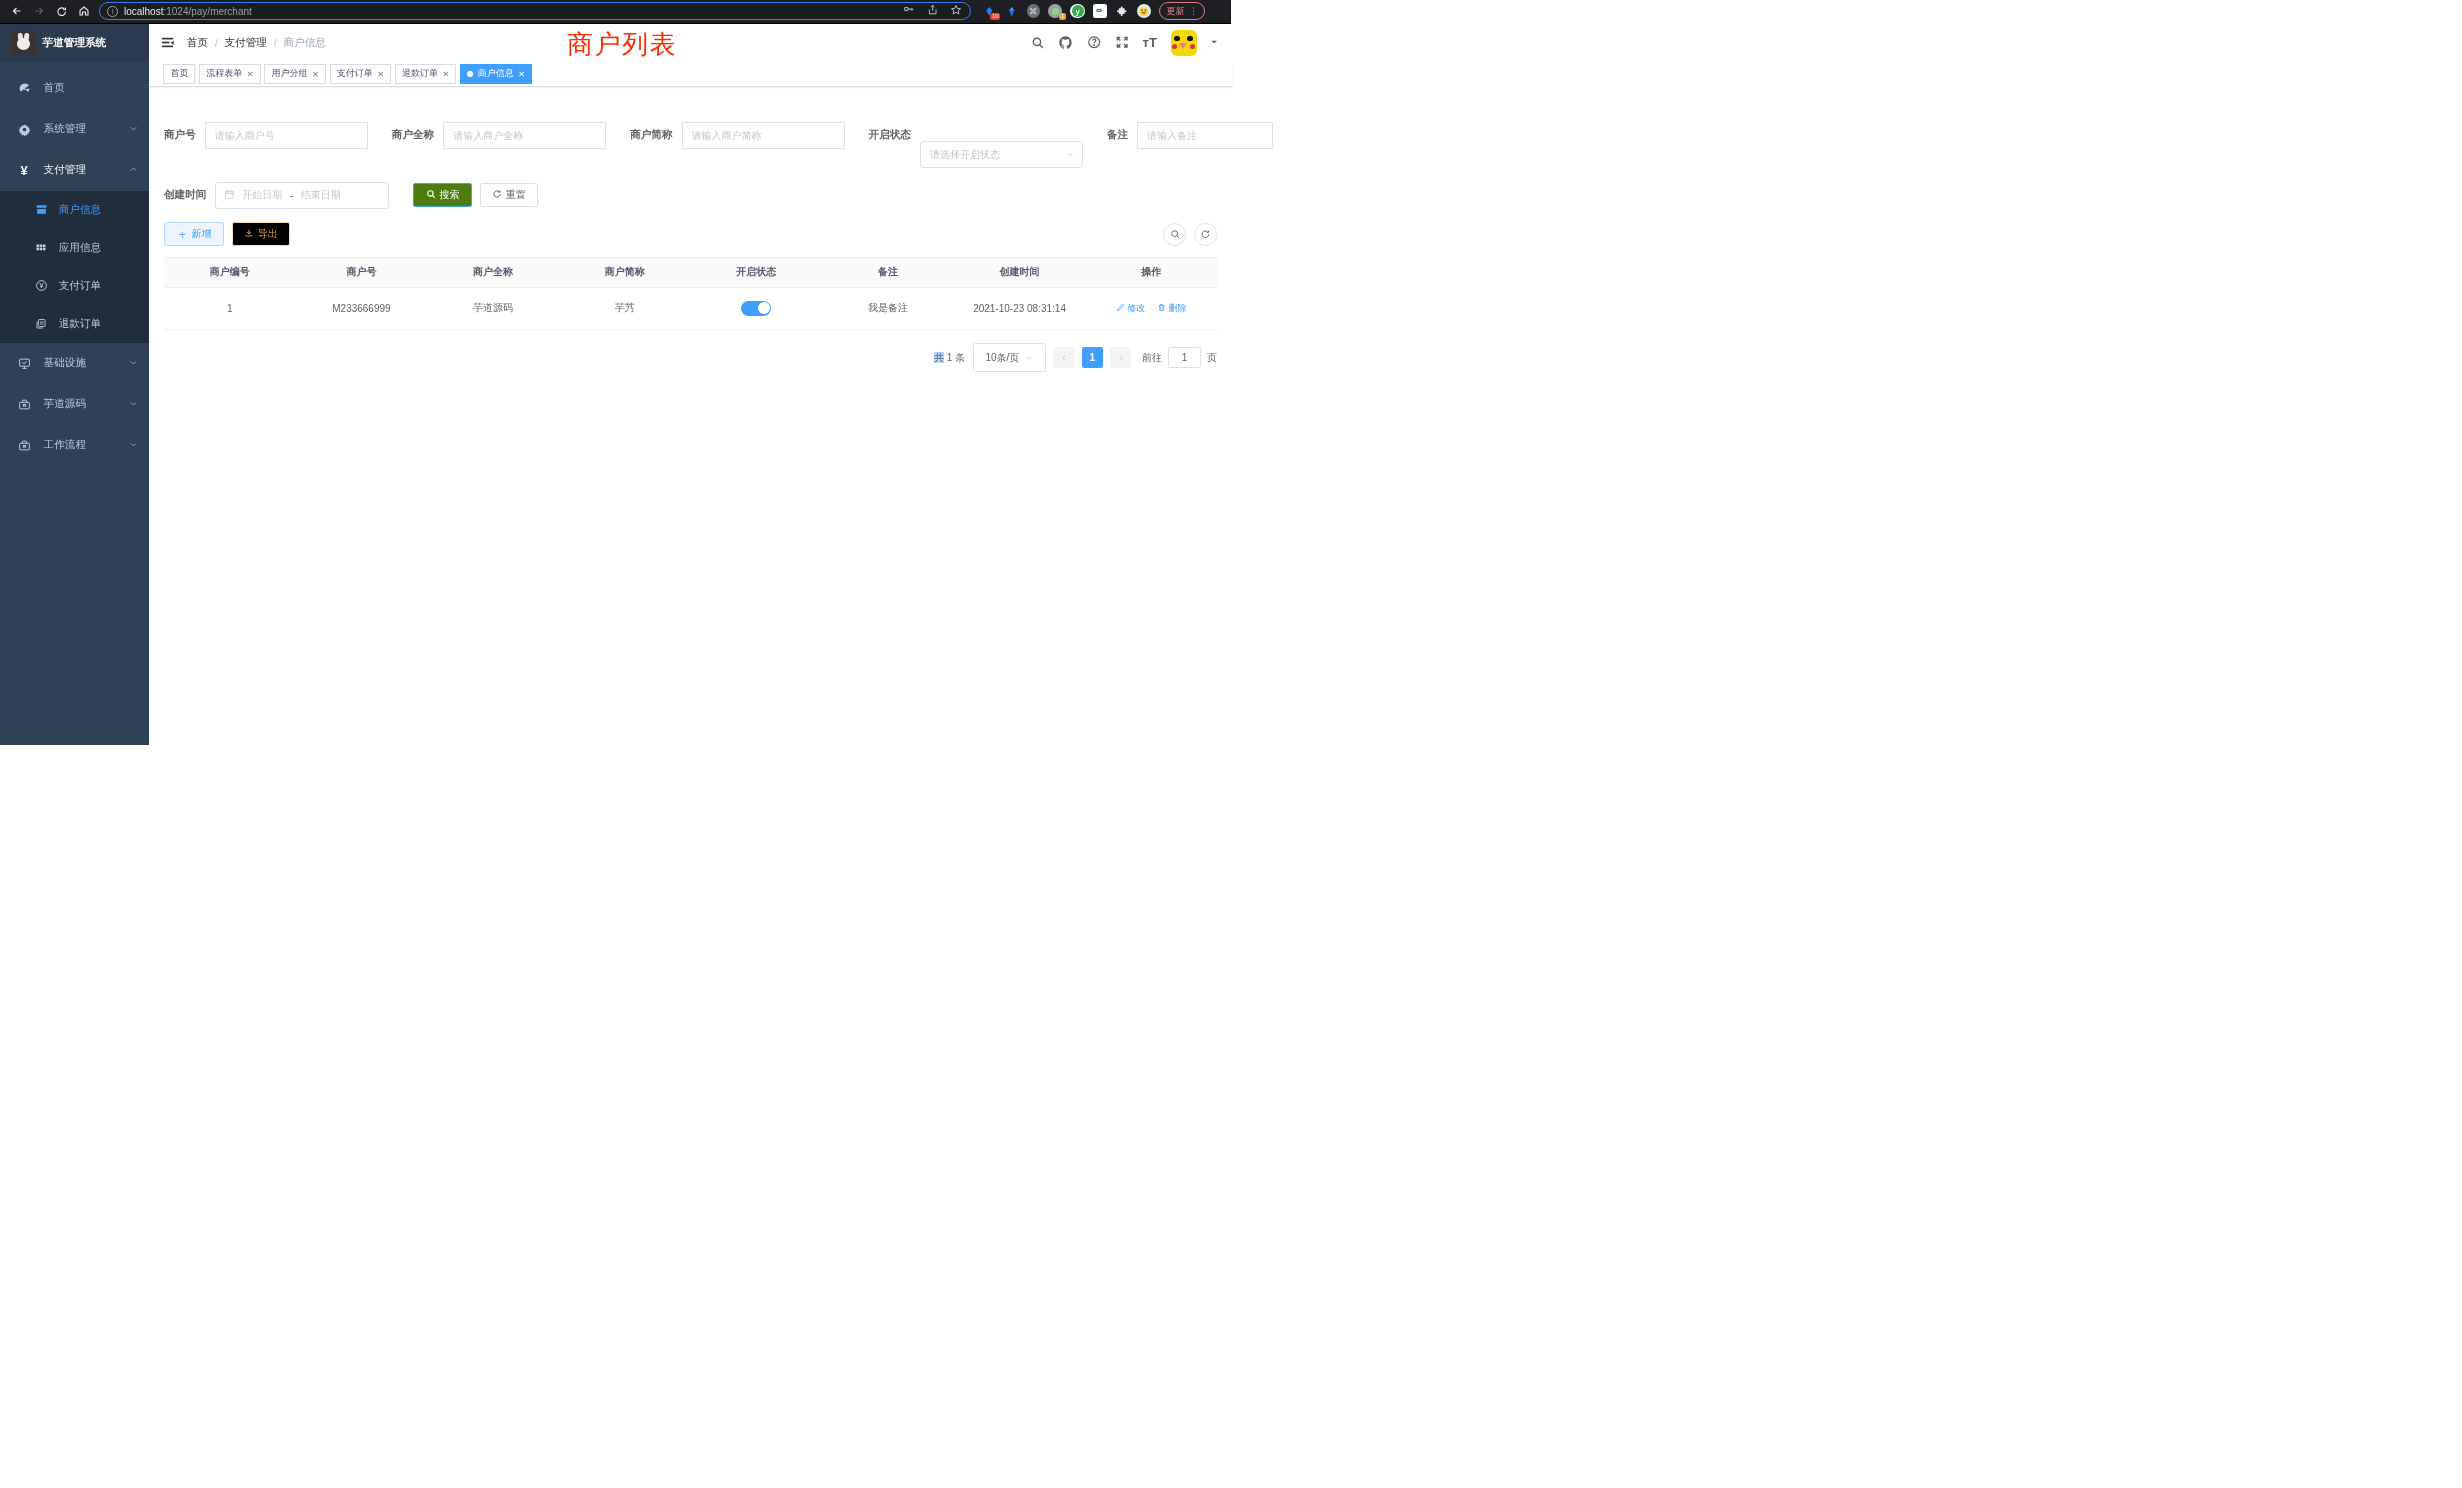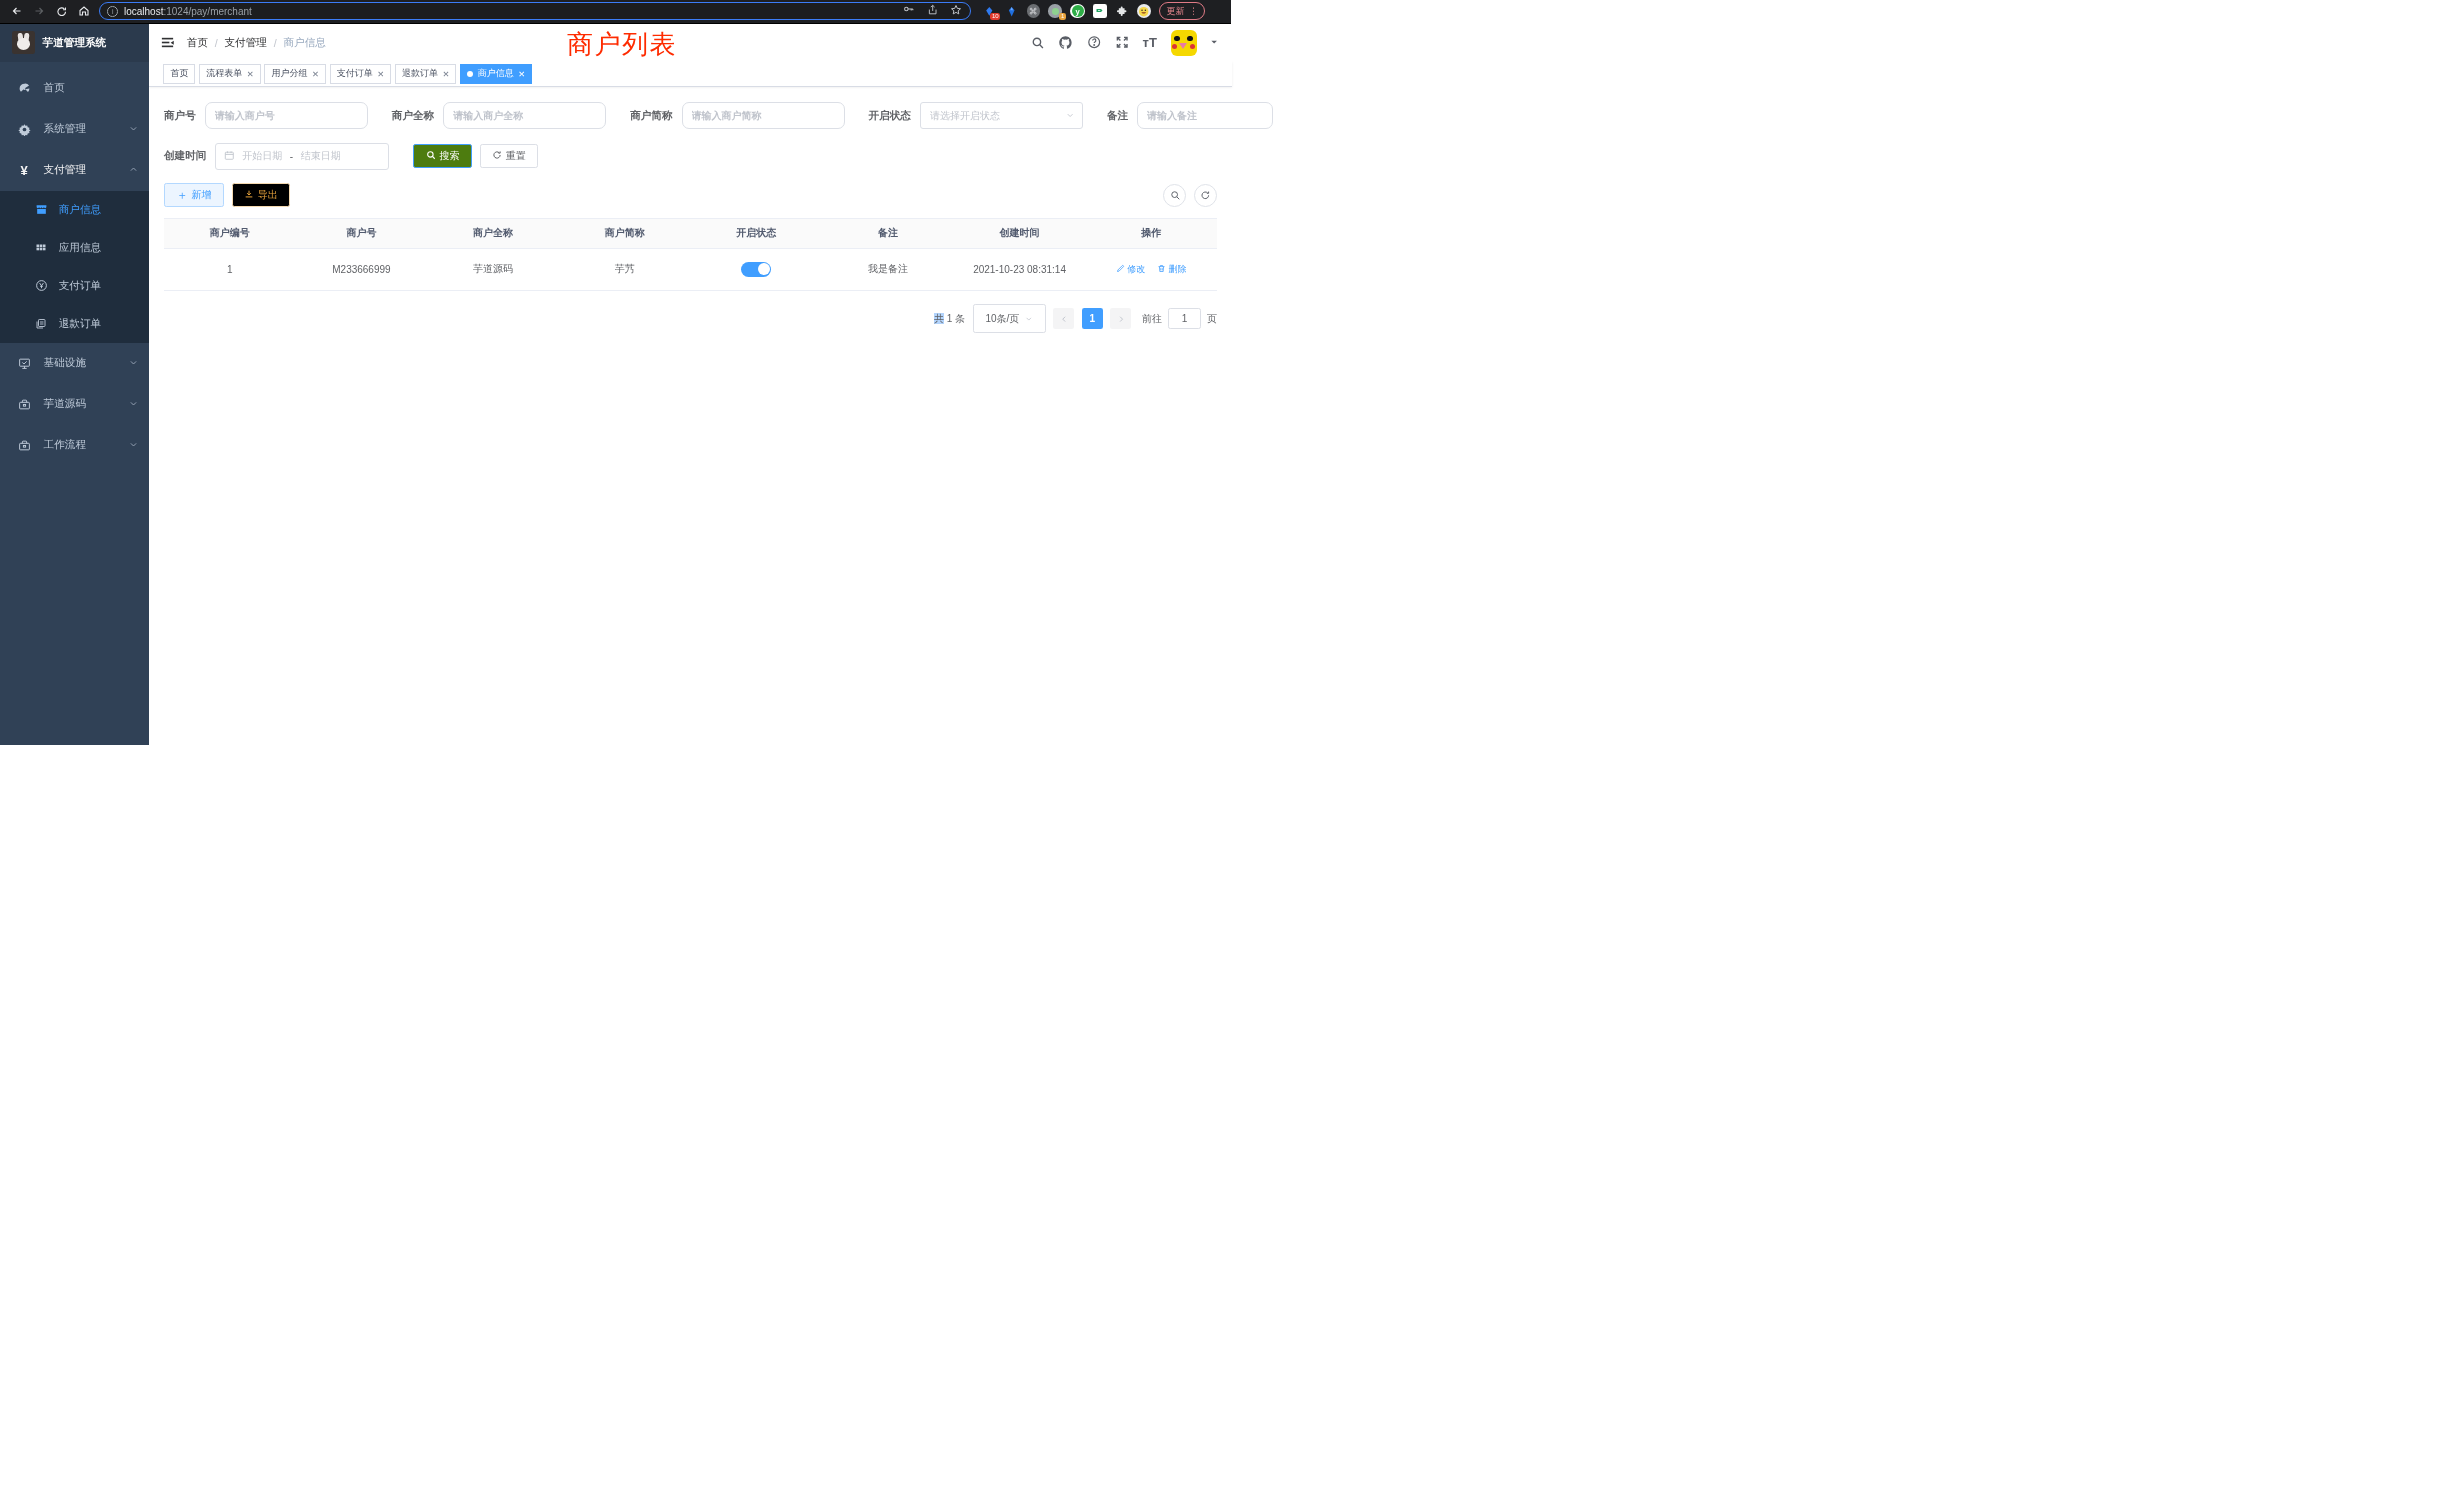--- a/index.html
+++ b/index.html
@@ -66,23 +66,23 @@
   .tag .x { font-size:8.3px; color:#7a8291; }
   .tag.active { background:#409eff; border-color:#409eff; color:#fff; }
   .tag.active .x { color:#fff; }
   .tag .dot { width:6px; height:6px; border-radius:50%; background:#fff; }
 
   
   .content { position:absolute; top:87px; left:149px; width:1083px; height:634px; background:#fff; padding:15px; }
   .frow { display:flex; align-items:center; margin-bottom:13.6px; }
   .fitem { display:flex; align-items:center; margin-right:24px; }
   .flabel { font-size:10.6px; color:#606266; font-weight:bold; margin-right:9px; white-space:nowrap; }
-  .finput { width:163px; height:27px; border:0.8px solid #dcdfe6; border-radius:7px; padding:0 9px; font-size:10px; color:#606266; font-family:"Liberation Sans",sans-serif;font-weight:bold; }
+  .finput { width:163px; height:27px; border:0.8px solid #dcdfe6; border-radius:1px; padding:0 9px; font-size:10px; color:#606266; font-family:"Liberation Sans",sans-serif; }
   .finput::placeholder { color:#c0c4cc; }
-  .fselect { width:163px; height:27px; border:0.8px solid #dcdfe6; border-radius:3px; padding:0 7.6px 0 9px; display:flex; align-items:center; color:#c0c4cc; font-size:10px; cursor:pointer; }
+  .fselect { width:163px; height:27px; border:0.8px solid #dcdfe6; border-radius:3px; padding:0 7.6px 0 9px; display:flex; align-items:center; color:#c0c4cc; font-size:10px; cursor:pointer;margin-top:39px; }
   .fselect .ph { flex:1; }
   .daterange { width:174px; height:27px; border:0.8px solid #dcdfe6; border-radius:3px; display:flex; align-items:center; padding:0 7.6px; color:#c0c4cc; font-size:10px; gap:7.6px; cursor:text; }
   .btn { height:24px; border-radius:2.3px; font-size:10px; display:inline-flex; align-items:center; gap:3.8px; padding:0 11.4px; cursor:pointer; border:0.8px solid transparent; }
   .btn-primary { background:#4d7c0f; color:#fff; border-color:#409eff; }
   .btn-plain { background:#fff; color:#606266; border-color:#dcdfe6; }
   .btn-blue-plain { background:#ecf5ff; color:#409eff; border-color:#b3d8ff; }
   .btn-warn-plain { background:#000000; color:#e6a23c; border-color:#f5dab1; }
   .toolbar-row { display:flex; align-items:center; margin:6px 0 10.6px; }
   .tool-circles { margin-left:auto; display:flex; gap:7.6px; }
   .circle-btn { width:23px; height:23px; border:0.8px solid #e0e3e9; border-radius:50%; background:#fff; display:flex; align-items:center; justify-content:center; color:#5a5e66; cursor:pointer; }

